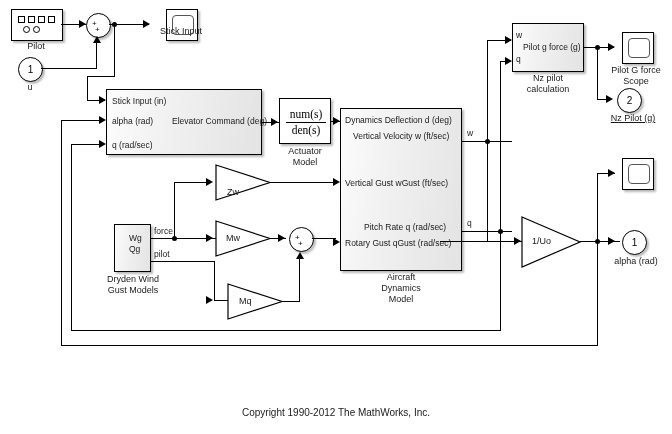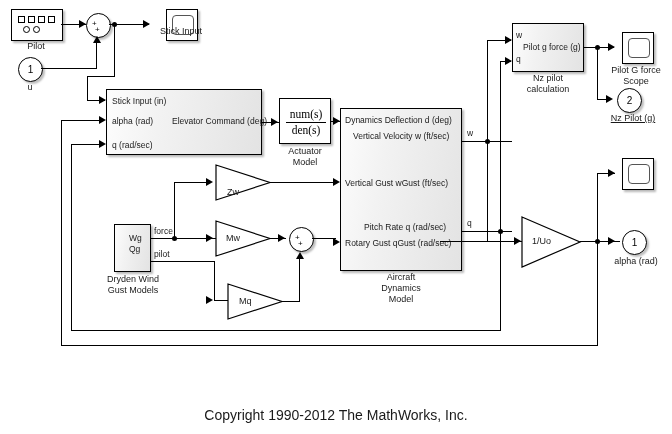--- a/index.html
+++ b/index.html
@@ -55,21 +55,21 @@
   .gain{position:absolute;}
   .gain svg{position:absolute;left:0;top:0;overflow:visible;}
   .gain .gt{position:absolute;font-size:9px;color:#1a1a1a;white-space:nowrap;}
 
   .tf{position:absolute;display:flex;flex-direction:column;align-items:center;
       justify-content:center;font-family:"Liberation Serif","DejaVu Serif",serif;
       font-size:11.5px;color:#000;line-height:13px;}
   .tf .num{padding:0 2px;}
   .tf .bar{width:40px;border-top:1.1px solid #000;margin:1px 0;}
 
-  .copy{position:absolute;width:100%;text-align:center;font-size:14px;color:#1a1a1a;}
+  .copy{position:absolute;width:100%;text-align:center;font-size:10px;color:#1a1a1a;}
 </style>
 </head>
 <body>
 
 <div id="canvas">
 
   <div class="sigb" style="left:11px;top:9px;">
     <span class="sq" style="left:6px;top:6px;"></span>
     <span class="sq" style="left:16px;top:6px;"></span>
     <span class="sq" style="left:26px;top:6px;"></span>

